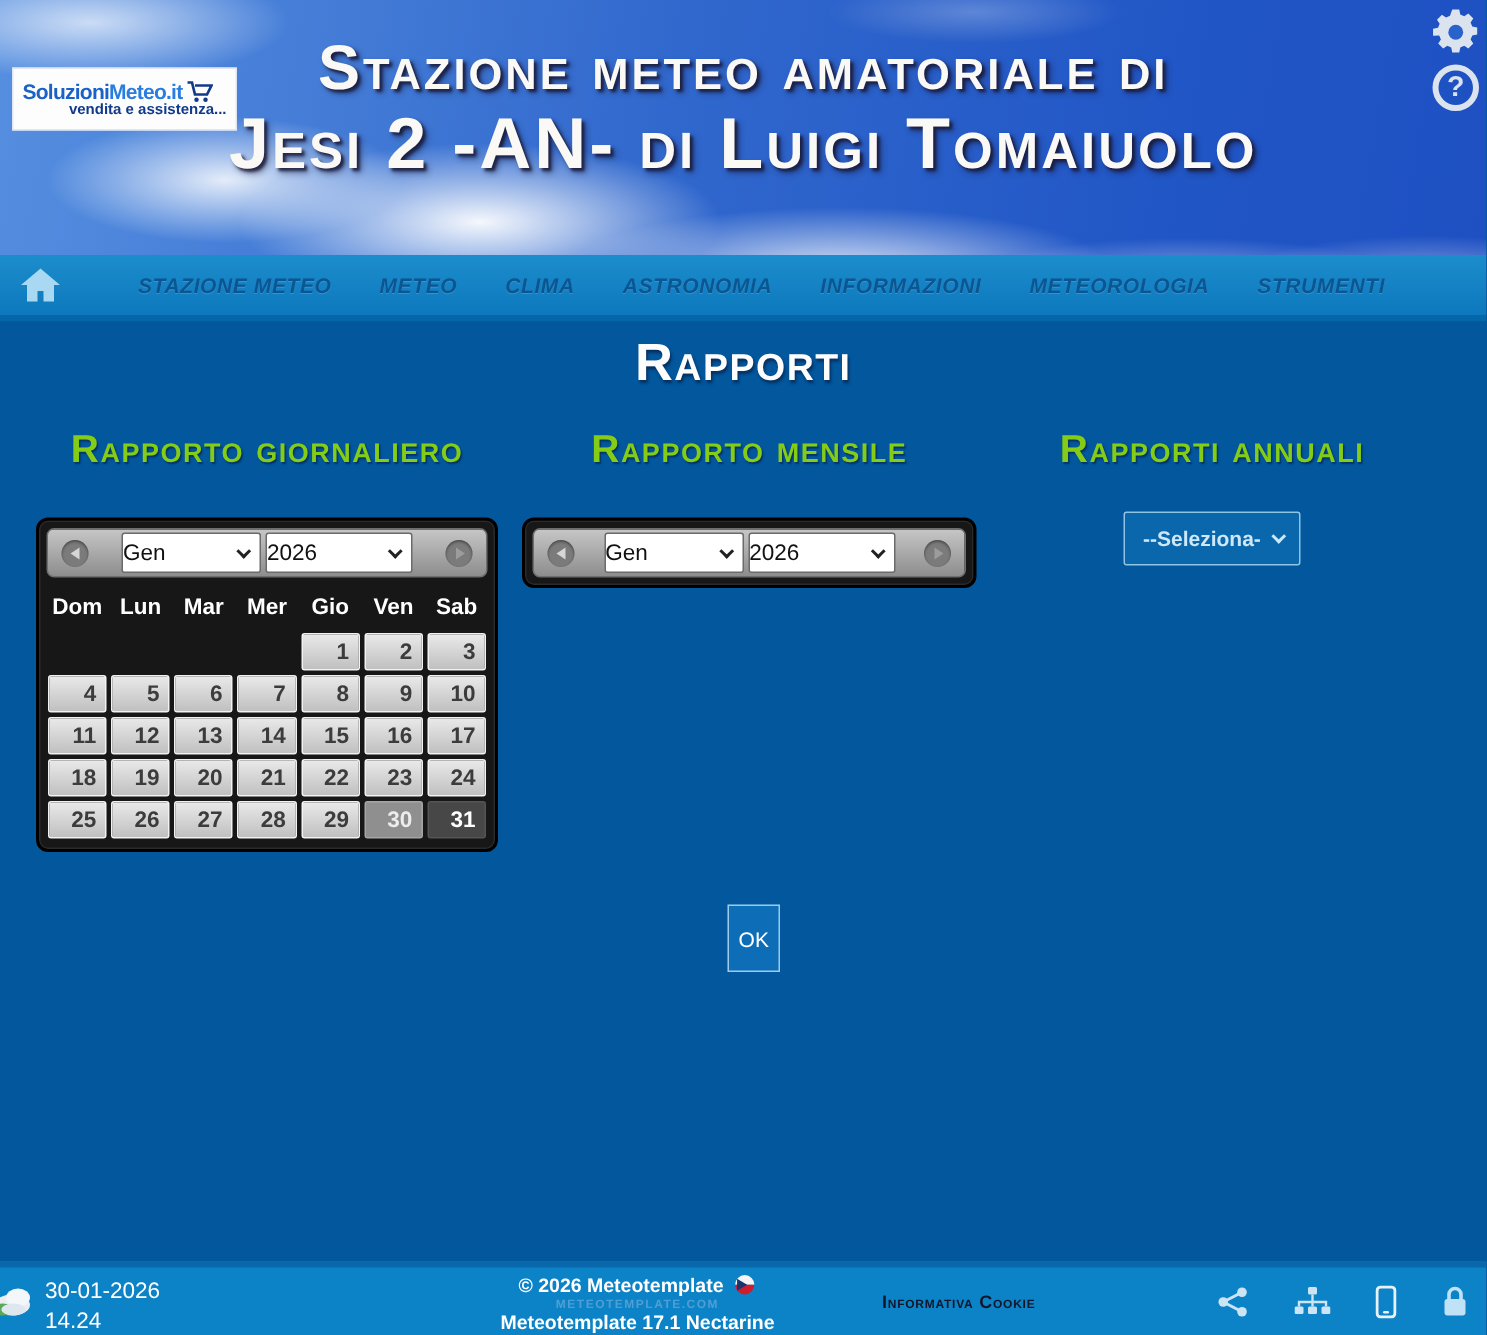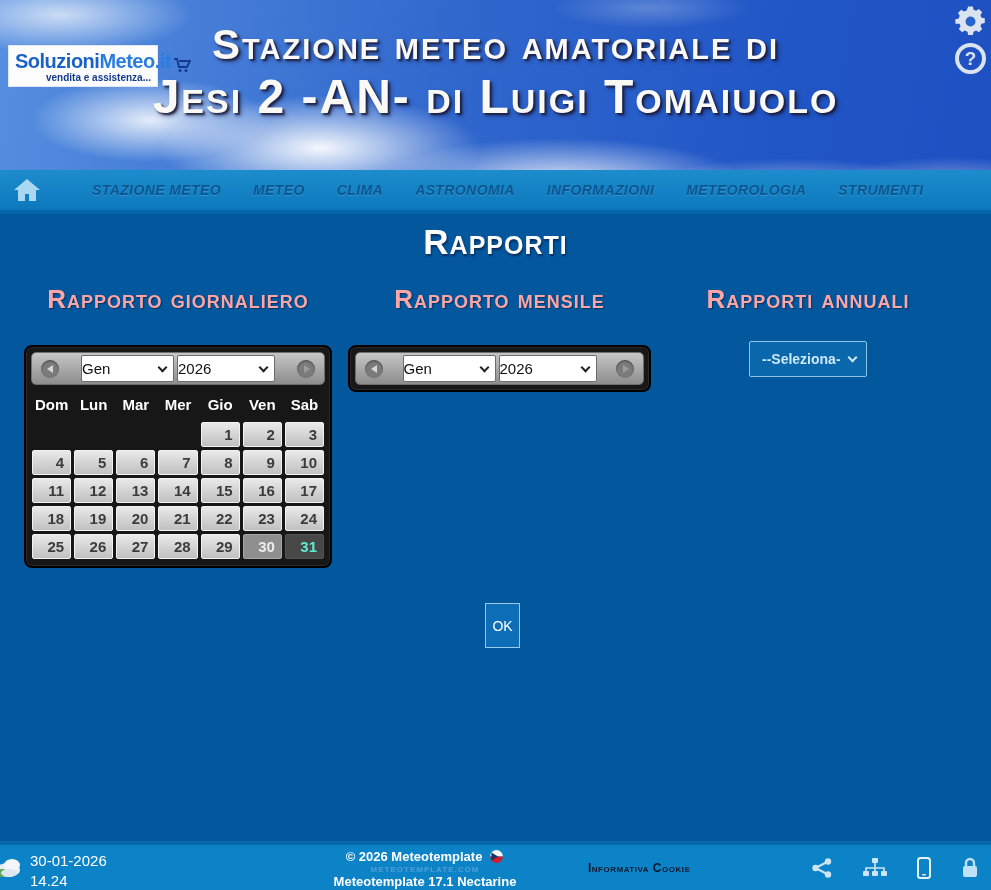--- a/index.html
+++ b/index.html
@@ -23,21 +23,21 @@
       radial-gradient(ellipse 180px 40px at 950px 185px, rgba(255,255,255,.45), rgba(255,255,255,0) 70%),
       radial-gradient(ellipse 140px 30px at 650px 8px,   rgba(255,255,255,.25), rgba(255,255,255,0) 70%),
       linear-gradient(100deg, #568fe0 0%, #3168cd 45%, #2156c6 78%, #1e50c2 100%);
   }
   .logo-box {
     position:absolute; left:8px; top:45px; width:150px; height:42px;
     background:#fdfdfd; border:1px solid #e0e6f2;
     display:flex; flex-direction:column; justify-content:center;
     padding:2px 6px; cursor:pointer;
   }
-  .logo-line1 { font-size:20px; font-weight:bold; display:flex; align-items:flex-end; letter-spacing:-0.5px; }
+  .logo-line1 { font-size:14px; font-weight:bold; display:flex; align-items:flex-end; letter-spacing:-0.5px; }
   .logo-soluzioni { color:#1b62c8; }
   .logo-meteo { color:#2a7de0; }
   .logo-line2 { font-size:10px; font-weight:bold; color:#123a8a; text-align:right; margin-top:-1px; }
   .titles {
     position:absolute; left:0; right:0; top:22px; text-align:center;
     color:#faf9f6; font-variant:small-caps;
     text-shadow:2px 2px 2px rgba(25,25,55,.85), 3px 3px 4px rgba(25,25,55,.45);
   }
   .title1 { font-size:42px; font-weight:bold; letter-spacing:2px; line-height:1.1; }
   .title2 { font-size:48px; font-weight:bold; letter-spacing:2px; line-height:1.2; }
@@ -65,21 +65,21 @@
 
   
   .content { position:relative; height:623px; background:#02579d; }
   .page-title {
     position:absolute; top:8px; left:0; right:0; text-align:center;
     color:#fdfdfd; font-variant:small-caps; font-weight:bold; font-size:35px;
     letter-spacing:1px; text-shadow:1px 2px 2px rgba(10,20,50,.6);
   }
   .sec-title {
     position:absolute; top:70px; text-align:center;
-    color:#fca5a5; font-variant:small-caps; font-weight:bold; font-size:26px;
+    color:#84cc16; font-variant:small-caps; font-weight:bold; font-size:26px;
     letter-spacing:1px; text-shadow:1px 1px 1px rgba(10,20,50,.5);
   }
   .sec-title.daily   { left:24px;  width:308px; }
   .sec-title.monthly { left:348px; width:303px; }
   .sec-title.annual  { left:660px; width:296px; }
 
   
   .frame {
     position:absolute; background:#171717; border:2px solid #000;
     border-radius:8px; padding:5px; box-shadow:0 0 0 1px #2a2a2a inset;
@@ -122,21 +122,21 @@
   .cal-cell {
     height:25px; border-radius:2px;
     background:linear-gradient(#e9e9e9,#c0c0c0);
     border:1px solid #f2f2f2;
     color:#3c3c3c; font-weight:bold; font-size:15px;
     display:flex; align-items:center; justify-content:flex-end;
     padding-right:6px; cursor:pointer;
   }
   .cal-cell.empty { background:transparent; border:none; cursor:default; }
   .cal-cell.today { background:#8f8f8f; border-color:#a5a5a5; color:#ececec; }
-  .cal-cell.disabled { background:#474747; border-color:#555; color:#5eead4; cursor:default; }
+  .cal-cell.disabled { background:#474747; border-color:#555; color:#ffffff; cursor:default; }
 
   .ok-btn {
     position:absolute; left:485px; top:389px; width:35px; height:45px;
     background:#0d6db6; border:1px solid #9ccbe9; color:#fff;
     font-family:"Liberation Sans",sans-serif; font-weight:normal; font-size:14px;
     cursor:pointer;
   }
   .annual-wrap { position:absolute; left:749px; top:127px; }
   .annual-wrap select {
     appearance:none; -webkit-appearance:none;

